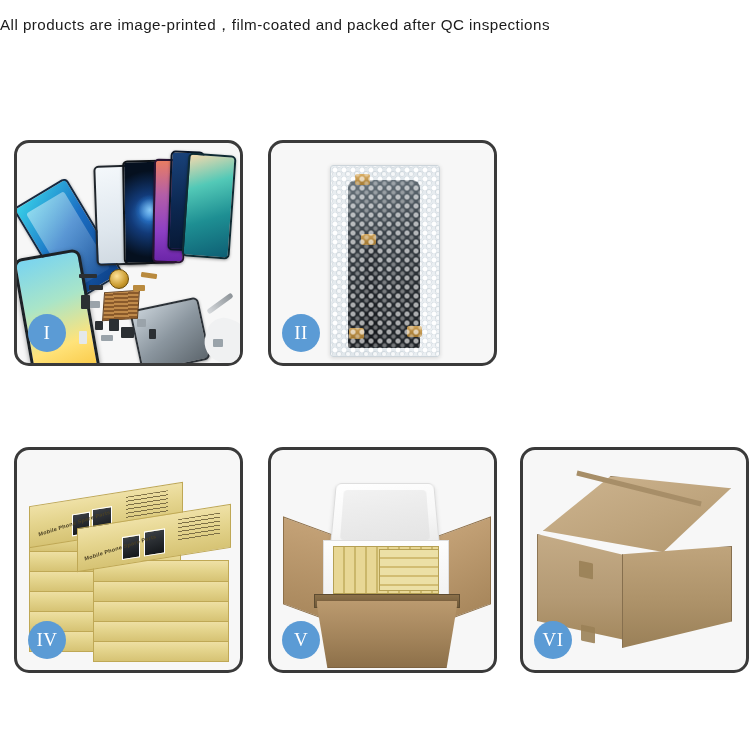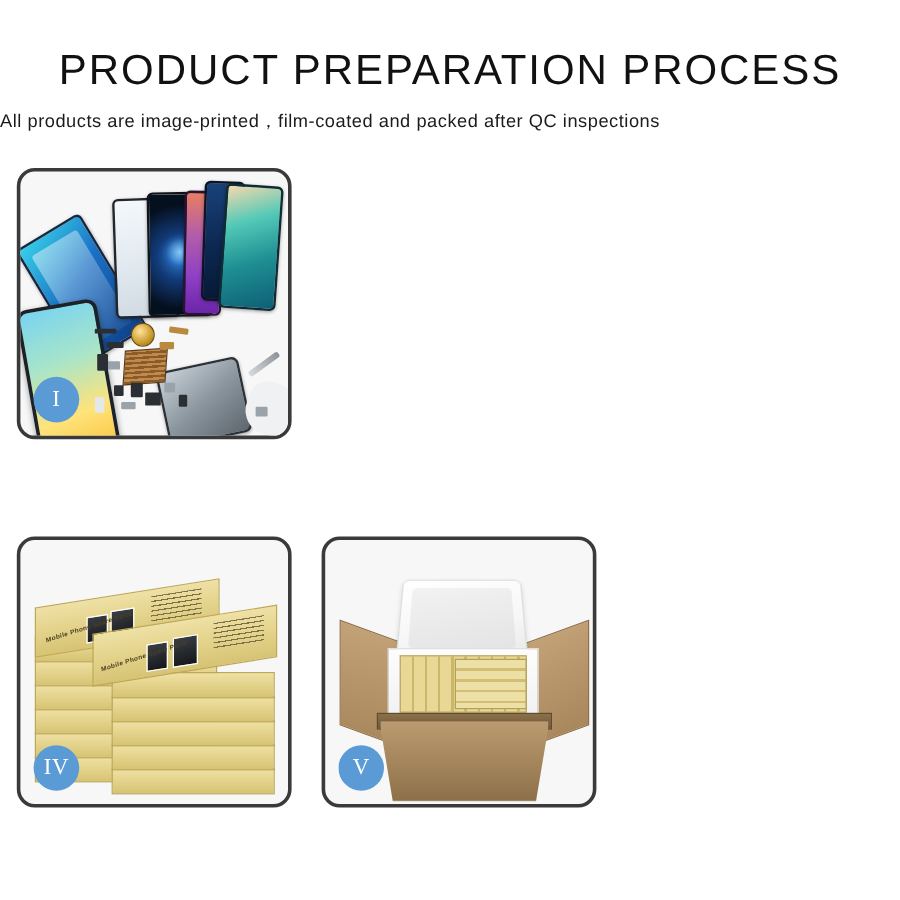--- a/index.html
+++ b/index.html
@@ -328,21 +328,20 @@
   }
   .p6 .tab {
     position: absolute; width: 14px; height: 16px;
     background: #9a8157; border-radius: 1px; opacity: .9;
   }
 </style>
 </head>
 <body>
 
 <div id="header">
-  <h1 id="page-title">PRODUCT PREPARATION PROCESS</h1>
   <p id="page-subtitle">All products are image-printed，film-coated and packed after QC inspections</p>
 </div>
 
 <div id="panel-grid">
 
   <div class="panel p1" style="left:14px; top:140px; width:229px; height:226px;">
     <div class="panel-art">
       <div class="ph ph-blue"></div>
       <div class="ph ph-glass"></div>
       <div class="ph ph-dark"></div>
@@ -366,20 +365,34 @@
       <div class="bit lt" style="left:120px; top:176px; width:9px; height:8px;"></div>
       <div class="bit" style="left:132px; top:186px; width:7px; height:10px;"></div>
       <div class="bit br" style="left:116px; top:142px; width:12px; height:6px;"></div>
       <div class="bit lt" style="left:84px; top:192px; width:12px; height:6px;"></div>
       <div class="bit" style="left:72px; top:142px; width:14px; height:5px;"></div>
       <div class="bit lt" style="left:196px; top:196px; width:10px; height:8px;"></div>
     </div>
     <div class="badge">I</div>
   </div>
 
+  <div class="panel p2" style="left:268px; top:140px; width:229px; height:226px;">
+    <div class="panel-art">
+      <div class="wrap">
+        <div class="inner-part"></div>
+        <div class="flex-cable"></div>
+        <div class="tape" style="left:24px; top:8px;"></div>
+        <div class="tape" style="left:30px; top:68px;"></div>
+        <div class="tape" style="left:18px; top:162px;"></div>
+        <div class="tape" style="left:76px; top:160px;"></div>
+        <div class="bw-overlay"></div>
+      </div>
+    </div>
+    <div class="badge">II</div>
+  </div>
 
 
   <div class="panel p4" style="left:14px; top:447px; width:229px; height:226px;">
     <div class="panel-art">
 
       <div class="stack-box" style="left:12px; top:180px; width:150px; height:20px;"></div>
       <div class="stack-box" style="left:12px; top:160px; width:150px; height:20px;"></div>
       <div class="stack-box" style="left:12px; top:140px; width:150px; height:20px;"></div>
       <div class="stack-box" style="left:12px; top:120px; width:150px; height:20px;"></div>
       <div class="stack-box" style="left:12px; top:100px; width:150px; height:20px;"></div>
@@ -417,14 +430,25 @@
       </div>
       <div class="foam-body"></div>
       <div class="yellow-stack"></div>
       <div class="yellow-stack2"></div>
       <div class="carton-rim"></div>
       <div class="carton-front"></div>
     </div>
     <div class="badge">V</div>
   </div>
 
+  <div class="panel p6" style="left:520px; top:447px; width:229px; height:226px;">
+    <div class="panel-art">
+      <div class="c-top"></div>
+      <div class="c-seam"></div>
+      <div class="c-left"></div>
+      <div class="c-right-real"></div>
+      <div class="tab" style="left:56px; top:112px; transform:skewY(12deg);"></div>
+      <div class="tab" style="left:58px; top:176px; transform:skewY(12deg);"></div>
+    </div>
+    <div class="badge">VI</div>
+  </div>
 
 </div>
 
 </body></html>

